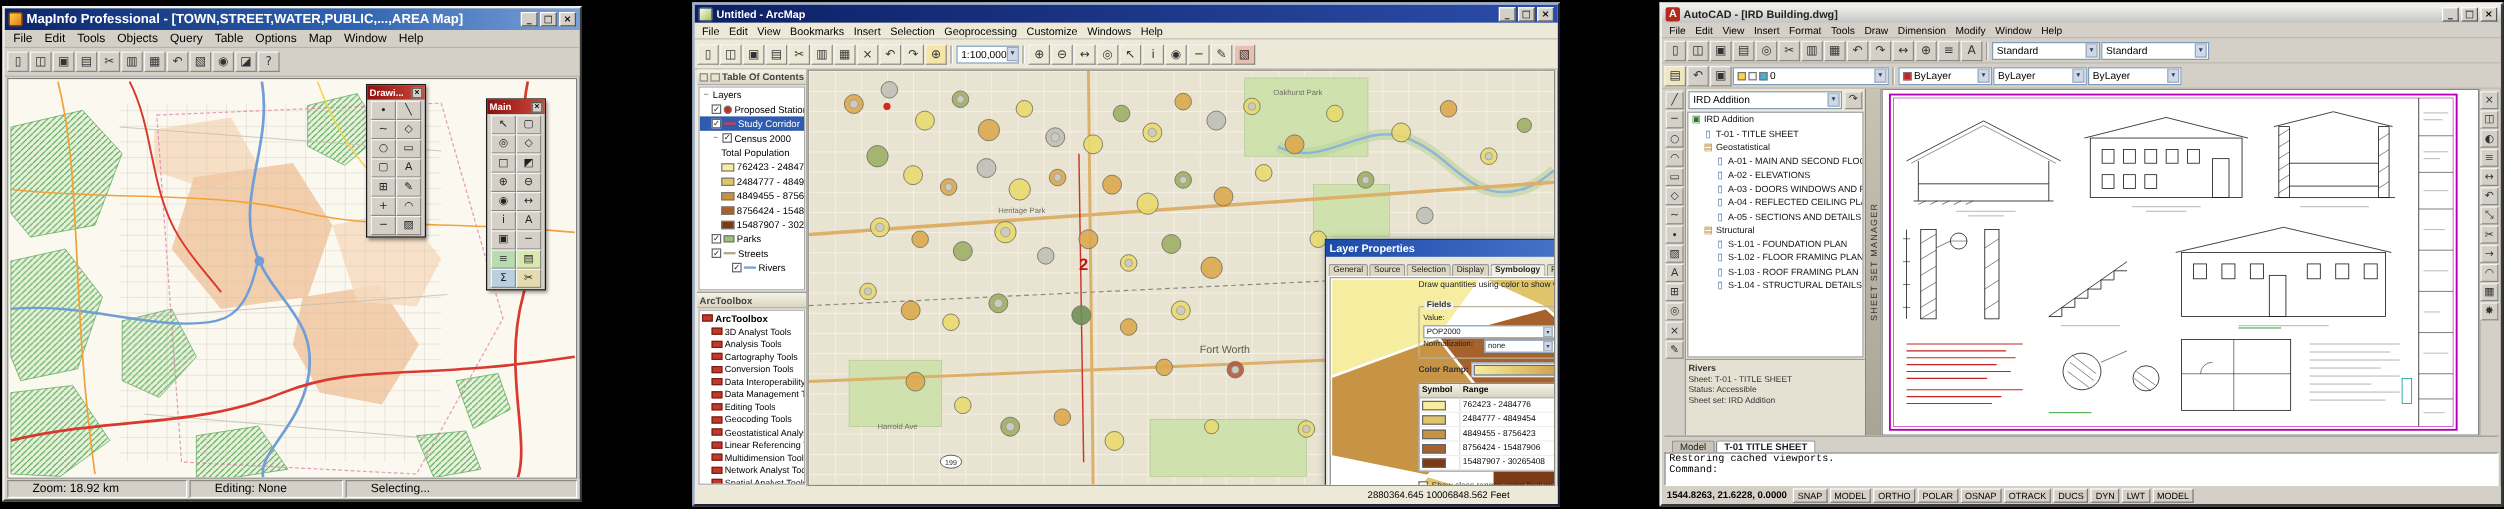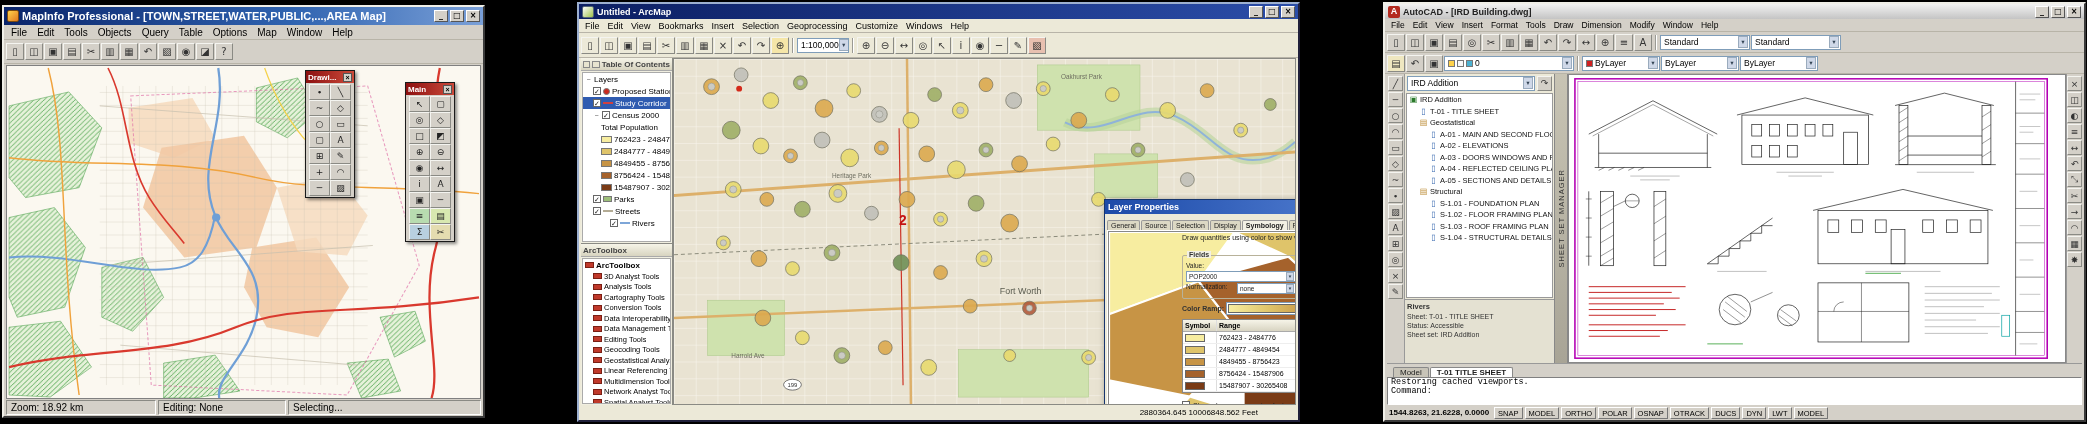--- a/index.html
+++ b/index.html
@@ -30,21 +30,21 @@
 .arc-tb{height:25px;background:#ece9d8}
 .tgrp{display:inline-flex;gap:1px;align-items:center}
 .tbtn{display:inline-flex;align-items:center;justify-content:center;width:18px;height:17px;font-size:10px;color:#333;background:#d4d0c8;border:1px solid;border-color:#f4f4f0 #8a8a84 #8a8a84 #f4f4f0;font-family:"DejaVu Sans",sans-serif;overflow:hidden}
 .w-arcmap .tbtn{background:#ece9d8}
 .vbtn{width:15px;height:15px;font-size:9px}
 .sep{width:2px;height:15px;border-left:1px solid #9a9a94;border-right:1px solid #fff;margin:0 2px}
 .combo{display:inline-flex;align-items:center;background:#fff;border:1px solid #7f9db9;height:15px;font-size:8.5px;color:#000;padding:0 1px 0 3px;white-space:nowrap;overflow:hidden}
 .combo .carr{margin-left:auto;width:10px;height:12px;background:#cfd8e8;border:1px solid #9aabbd;font-size:5.5px;line-height:11px;text-align:center;color:#345;flex:0 0 auto}
 .sq8{width:7px;height:7px;display:inline-block;margin-right:2px;border:1px solid #777;flex:0 0 auto}
 .statusbar{position:absolute;left:0;right:0;bottom:0;display:flex;gap:2px;padding:1px 2px;background:#d4d0c8;font-size:10px;color:#000;height:17px;align-items:stretch}
-.scell{border:1px solid;border-color:#8a8a84 #fff #fff #8a8a84;padding:0 4px;line-height:13px;white-space:nowrap;overflow:hidden}
+.scell{border:1px solid;border-color:#8a8a84 #fff #fff #8a8a84;padding:0 20px;line-height:13px;white-space:nowrap;overflow:hidden}
 
 .mi-map{position:absolute;left:2px;top:58px;right:2px;bottom:17px;background:#fbf8f0;border:1px solid #808080;overflow:hidden}
 .mi-map svg{position:absolute;left:0;top:0;width:100%;height:100%}
 .palette{position:absolute;background:#d4d0c8;border:1px solid #1a1a1a;box-shadow:2px 2px 3px rgba(0,0,0,.45);z-index:4}
 .ptitle{height:12px;background:linear-gradient(90deg,#8c1010,#cc4a3a);color:#fff;font-size:8px;font-weight:bold;display:flex;align-items:center;padding:0 2px;gap:2px}
 .pclose{margin-left:auto;width:9px;height:9px;background:#d4d0c8;color:#000;font-size:7px;line-height:8px;text-align:center;border:1px solid #555}
 .pgrid{display:grid;grid-template-columns:repeat(2,21px);justify-content:center;padding:1px;gap:0}
 .pcell{width:21px;height:16px;display:inline-flex;align-items:center;justify-content:center;font-size:9px;color:#222;background:#d4d0c8;border:1px solid;border-color:#f4f4f0 #8a8a84 #8a8a84 #f4f4f0;font-family:"DejaVu Sans",sans-serif}
 
 .arc-body{position:absolute;left:2px;top:54px;right:2px;bottom:15px;display:flex}

